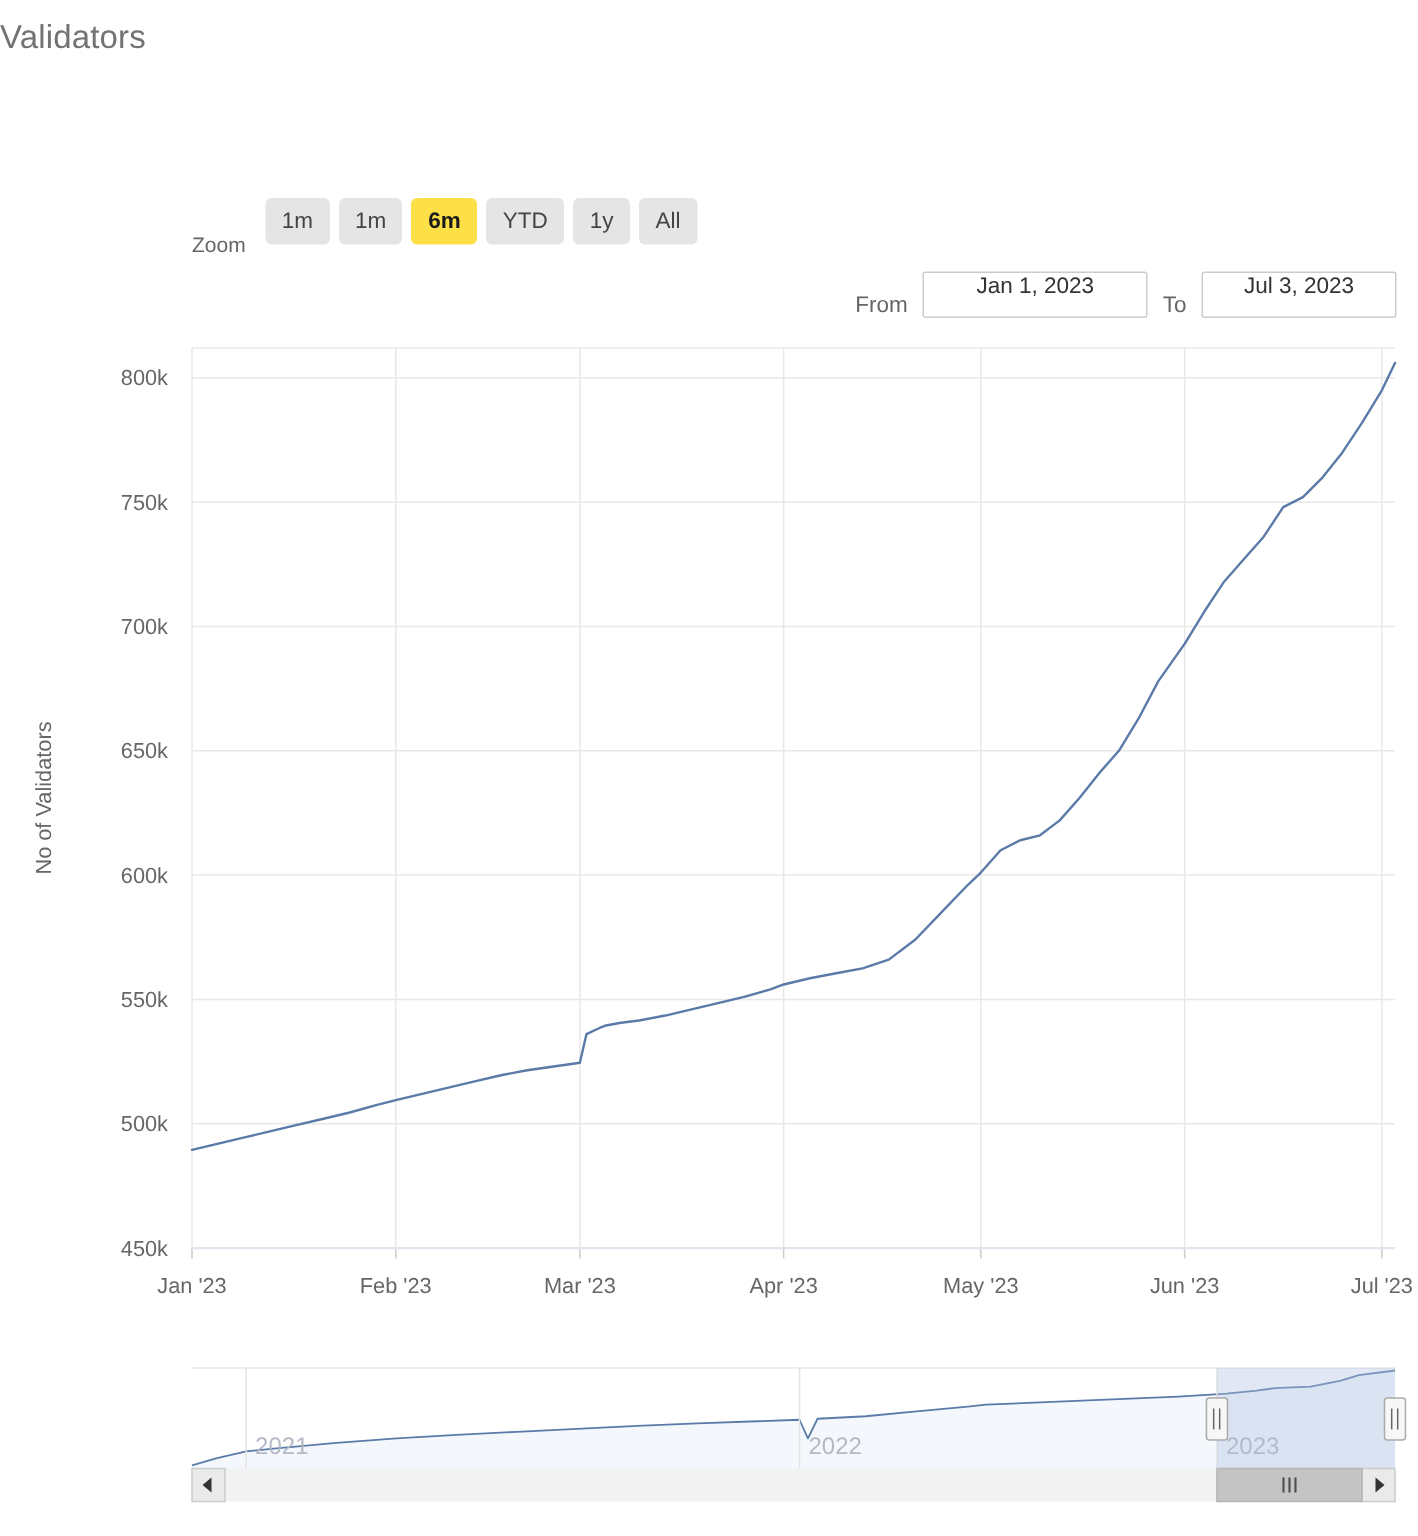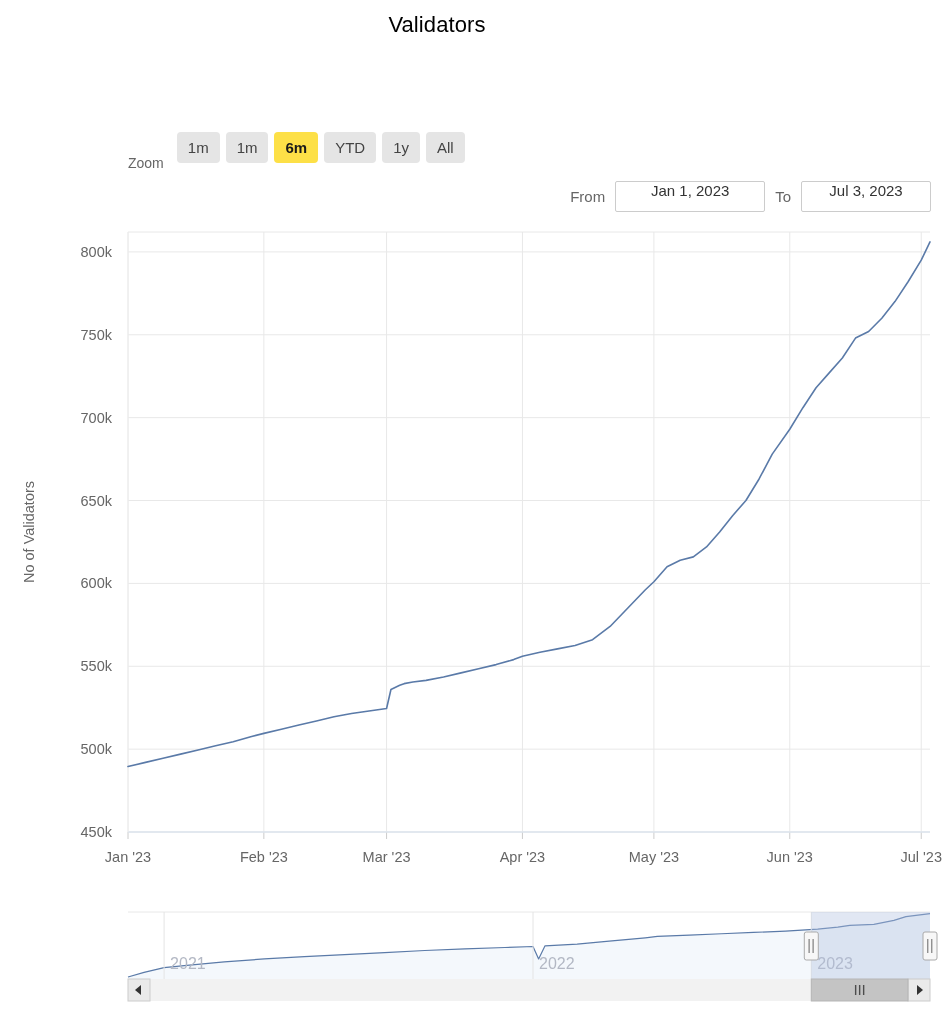--- a/index.html
+++ b/index.html
@@ -15,23 +15,22 @@
     color: #333333;
     overflow: hidden;
   }
 
   
   #chart-title {
     position: absolute;
     top: 12px;
     left: 0;
     width: 874px;
-    text-align: center;
     font-size: 22px;
-    color: #000000;
+    color: #737373;
     letter-spacing: .1px;
   }
   #chart-subtitle {
     position: absolute;
     top: 60px;
     left: 0;
     width: 945px;
     text-align: center;
     font-size: 15px;
     color: #666666;
@@ -75,21 +74,21 @@
     color: #1a1a1a;
     font-weight: bold;
   }
 
   
   #range-inputs {
     position: absolute;
     top: 180px;
     right: 14px;
     display: flex;
-    align-items: center;
+    align-items: flex-end;
     height: 32px;
   }
   .ri-label {
     font-size: 15px;
     color: #666666;
     margin: 0 10px;
   }
   .ri-box {
     height: 31px;
     border: 1px solid #cccccc;

